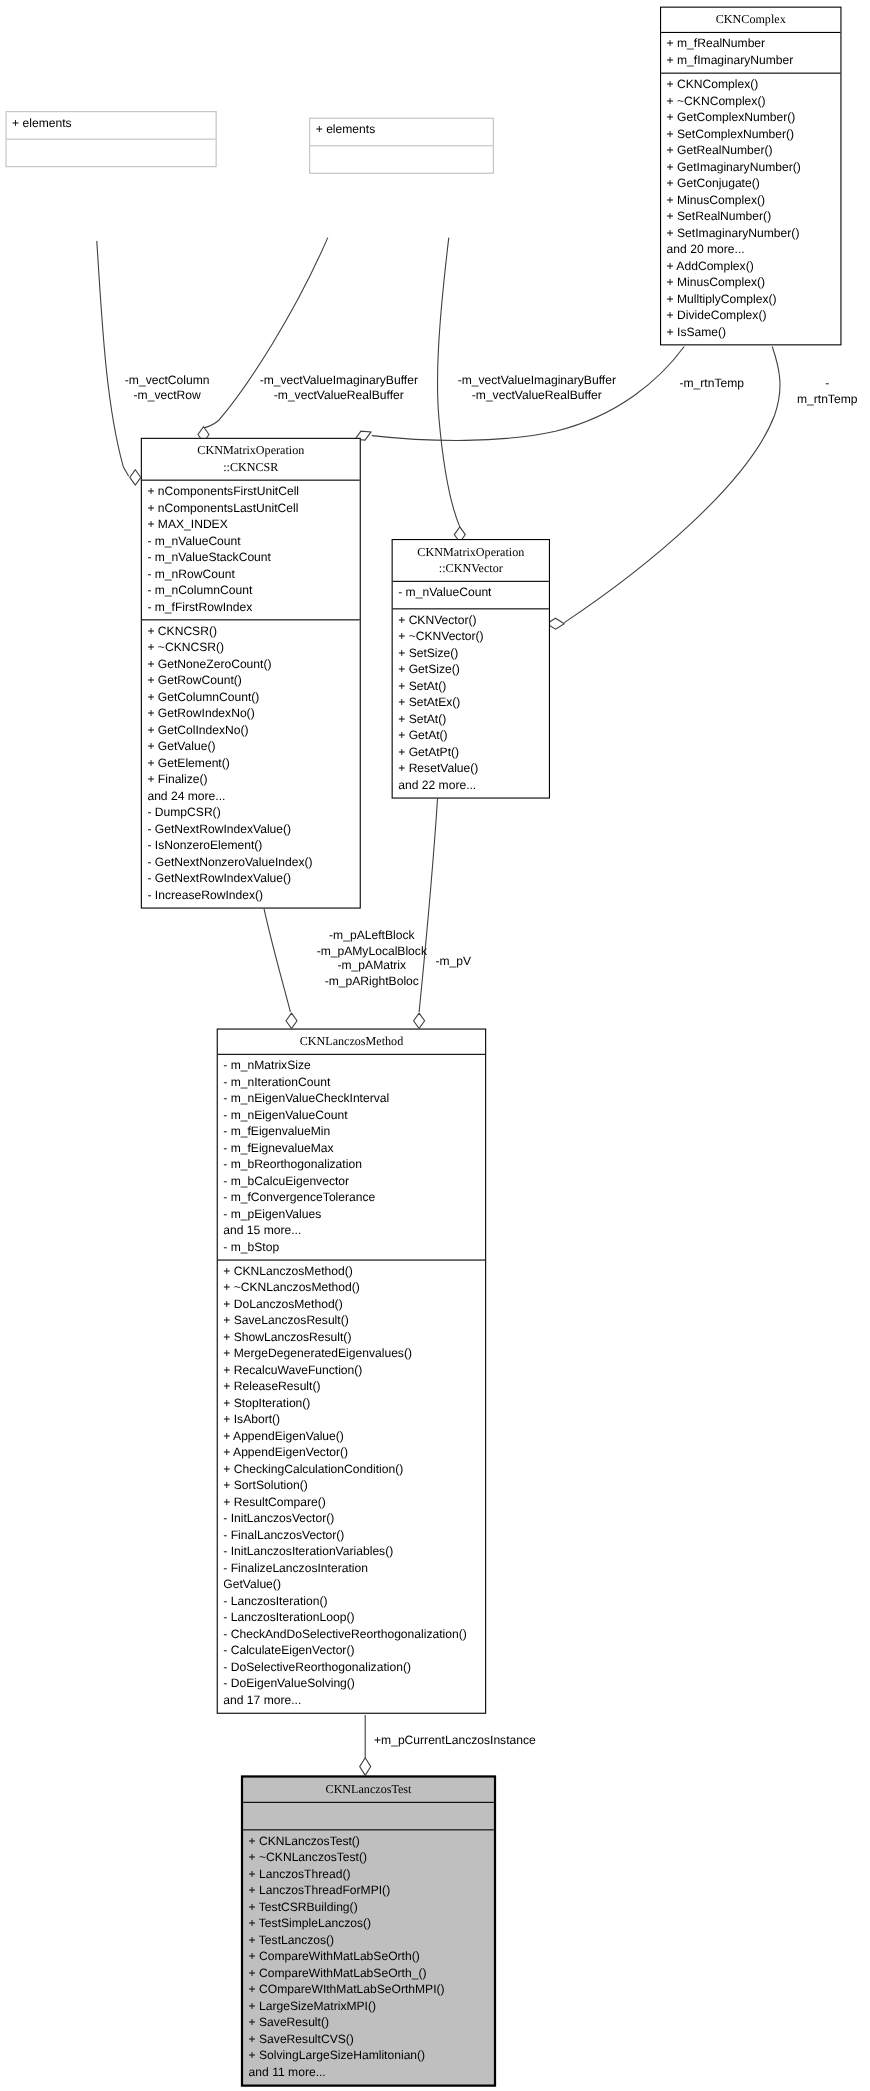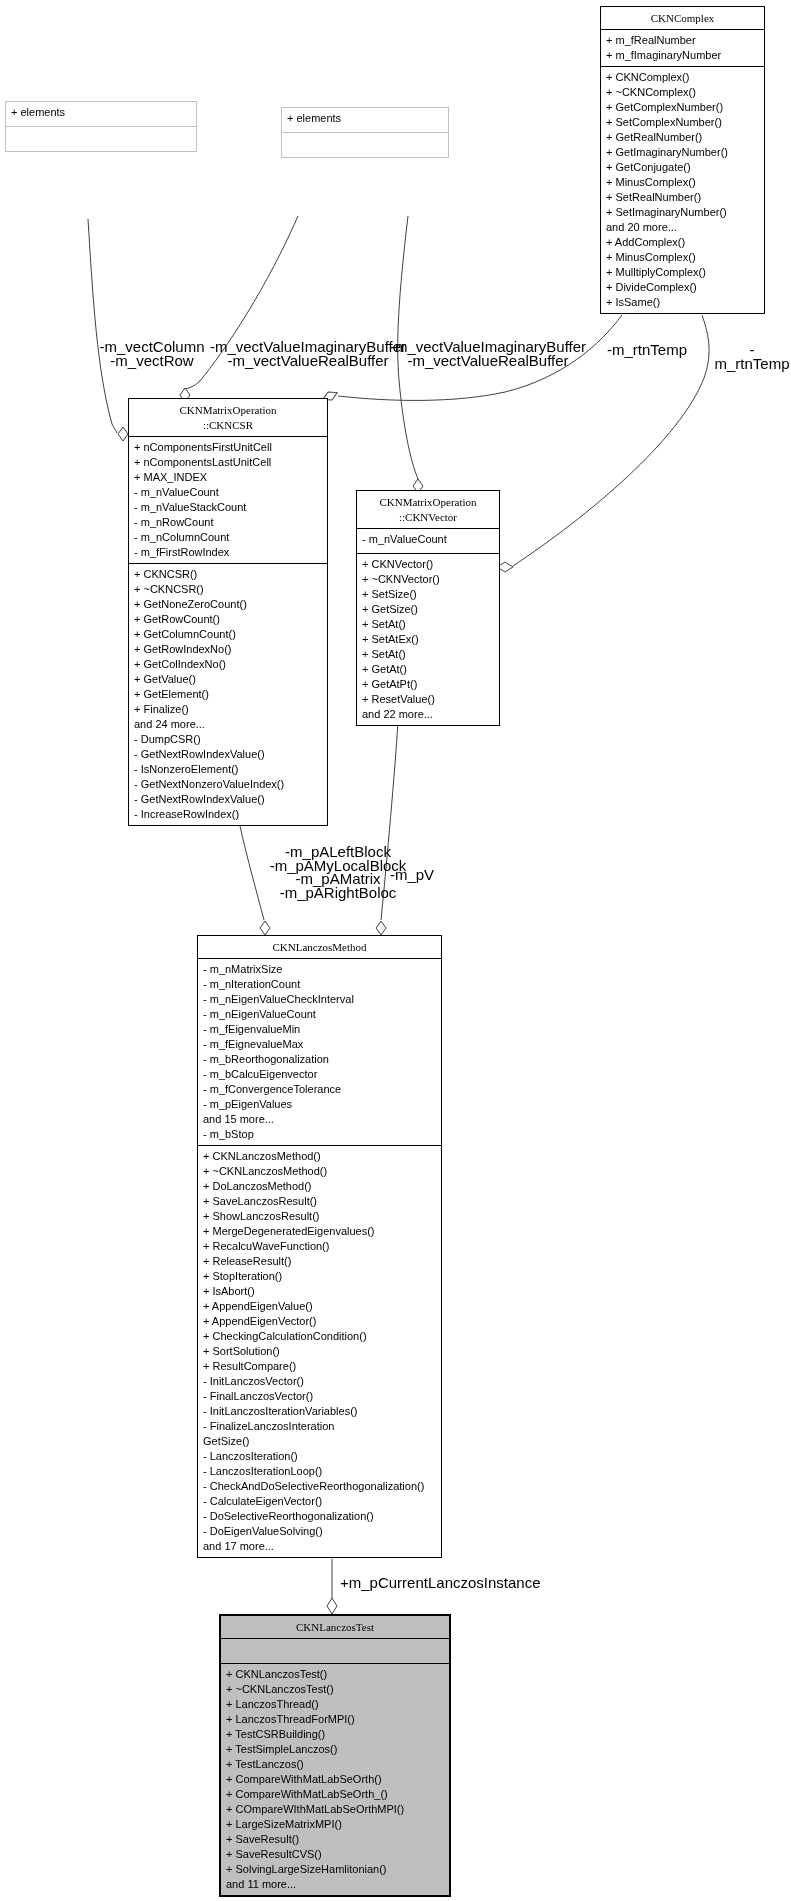--- a/index.html
+++ b/index.html
@@ -27,21 +27,21 @@
     font-family:Liberation Serif, serif;
   }
   .uml-section{padding:3px 5px;border-bottom:1px solid var(--node-border);min-height:18px;}
   .uml-section:last-child{border-bottom:none;}
   .uml-member{white-space:nowrap;overflow:hidden;}
   .uml-node.external{border-color:var(--external-border);}
   .uml-node.external .uml-title,
   .uml-node.external .uml-section{border-color:var(--external-border);}
   .uml-node.selected{background:var(--selected-fill);border-width:2px;}
   .edge-label{
-    position:absolute;z-index:3;font-size:15px;line-height:13.5px;
+    position:absolute;z-index:3;font-size:11px;line-height:13.5px;
     text-align:center;white-space:pre-line;transform:translateX(-50%);
   }
   .edge-label.left-aligned{transform:none;text-align:right;}
 </style>
 </head>
 <body>
 
 <div class="canvas">
 
   <svg class="edge-layer" width="791" height="1901" viewBox="0 0 791 1901">
@@ -195,21 +195,21 @@
         <div class="uml-member">+ IsAbort()</div>
         <div class="uml-member">+ AppendEigenValue()</div>
         <div class="uml-member">+ AppendEigenVector()</div>
         <div class="uml-member">+ CheckingCalculationCondition()</div>
         <div class="uml-member">+ SortSolution()</div>
         <div class="uml-member">+ ResultCompare()</div>
         <div class="uml-member">- InitLanczosVector()</div>
         <div class="uml-member">- FinalLanczosVector()</div>
         <div class="uml-member">- InitLanczosIterationVariables()</div>
         <div class="uml-member">- FinalizeLanczosInteration</div>
-        <div class="uml-member">GetSize()</div>
+        <div class="uml-member">GetValue()</div>
         <div class="uml-member">- LanczosIteration()</div>
         <div class="uml-member">- LanczosIterationLoop()</div>
         <div class="uml-member">- CheckAndDoSelectiveReorthogonalization()</div>
         <div class="uml-member">- CalculateEigenVector()</div>
         <div class="uml-member">- DoSelectiveReorthogonalization()</div>
         <div class="uml-member">- DoEigenValueSolving()</div>
         <div class="uml-member">and 17 more...</div>
       </div>
   </div>
 

